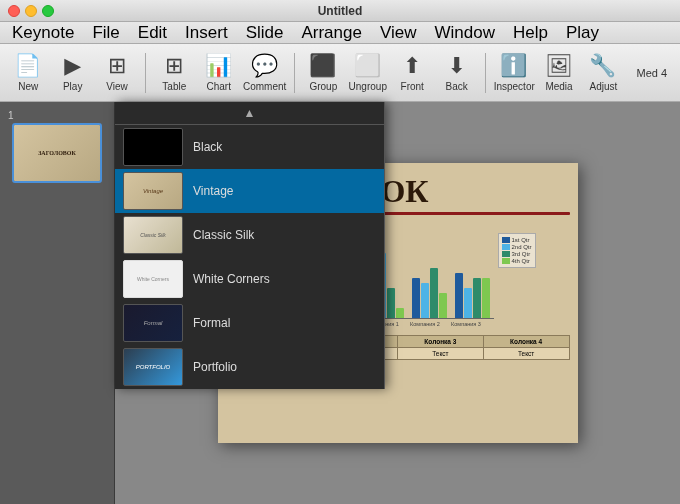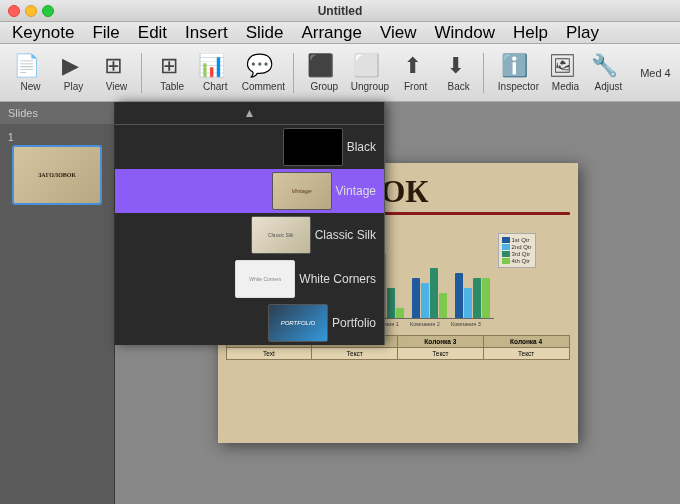--- a/index.html
+++ b/index.html
@@ -55,21 +55,21 @@
       flex-direction: column;
       align-items: center;
       justify-content: center;
       width: 52px;
       height: 50px;
       border-radius: 6px;
       cursor: pointer;
       gap: 2px;
     }
     .toolbar-btn .icon { font-size: 22px; color: #444; }
-    .toolbar-btn .label { font-size: 10px; color: #333; margin-left: 6px; }
+    .toolbar-btn .label { font-size: 10px; color: #333; }
     .toolbar-separator { width: 1px; height: 40px; background: #aaa; margin: 0 4px; }
 
     
     .main-layout {
       display: flex;
       height: calc(504px - 22px - 22px - 58px);
       position: relative;
     }
 
     
@@ -120,24 +120,23 @@
       z-index: 100;
       border-right: 1px solid #555;
       box-shadow: 3px 0 10px rgba(0,0,0,0.5);
     }
     .theme-item {
       display: flex;
       align-items: center;
       padding: 4px 8px;
       height: 44px;
       cursor: pointer;
-      gap: 4px;
-      justify-content: flex-end;
-    }
-    .theme-item.selected { background: #8b5cf6; }
+      gap: 10px;
+    }
+    .theme-item.selected { background: #0369a1; }
     .theme-thumb {
       width: 60px;
       height: 38px;
       border-radius: 2px;
       overflow: hidden;
       flex-shrink: 0;
       border: 1px solid #555;
     }
     .theme-name { color: #ddd; font-size: 12px; }
     
@@ -360,23 +359,20 @@
   </div>
   <div style="flex:1"></div>
   <div class="toolbar-btn">
     <span class="label" style="font-size:11px;color:#333;">Med 4</span>
   </div>
 </div>
 
 <div class="main-layout">
 
   <div class="sidebar">
-    <div class="sidebar-header">
-      <span>Slides</span>
-    </div>
     <div class="slides-area">
       <div class="slide-number">1</div>
       <div class="slide-thumb selected">
         <div style="width:100%;height:100%;background:linear-gradient(135deg,#d4c4a0,#b8a882);display:flex;align-items:center;justify-content:center;">
           <span style="font-size:6px;font-weight:bold;color:#2c1a0a;font-family:Georgia,serif;">ЗАГОЛОВОК</span>
         </div>
       </div>
     </div>
   </div>
 
@@ -398,20 +394,26 @@
       <div class="theme-thumb" style="background:linear-gradient(135deg,#e8e0d0,#c0b898);display:flex;align-items:center;justify-content:center;">
         <span style="font-size:5px;color:#555;font-style:italic;">Classic Silk</span>
       </div>
       <span class="theme-name">Classic Silk</span>
     </div>
     <div class="theme-item">
       <div class="theme-thumb" style="background:#f0f0f0;border:1px solid #ddd;display:flex;align-items:center;justify-content:center;">
         <span style="font-size:5px;color:#888;">White Corners</span>
       </div>
       <span class="theme-name">White Corners</span>
+    </div>
+    <div class="theme-item">
+      <div class="theme-thumb thumb-formal" style="display:flex;align-items:center;justify-content:center;">
+        <span style="color:#aaa;font-size:6px;font-style:italic;">Formal</span>
+      </div>
+      <span class="theme-name">Formal</span>
     </div>
     <div class="theme-item">
       <div class="theme-thumb" style="background:linear-gradient(135deg,#2c3e50,#3498db);display:flex;align-items:center;justify-content:center;">
         <span style="color:#fff;font-size:6px;font-style:italic;">PORTFOLIO</span>
       </div>
       <span class="theme-name">Portfolio</span>
     </div>
 
   </div>
 

